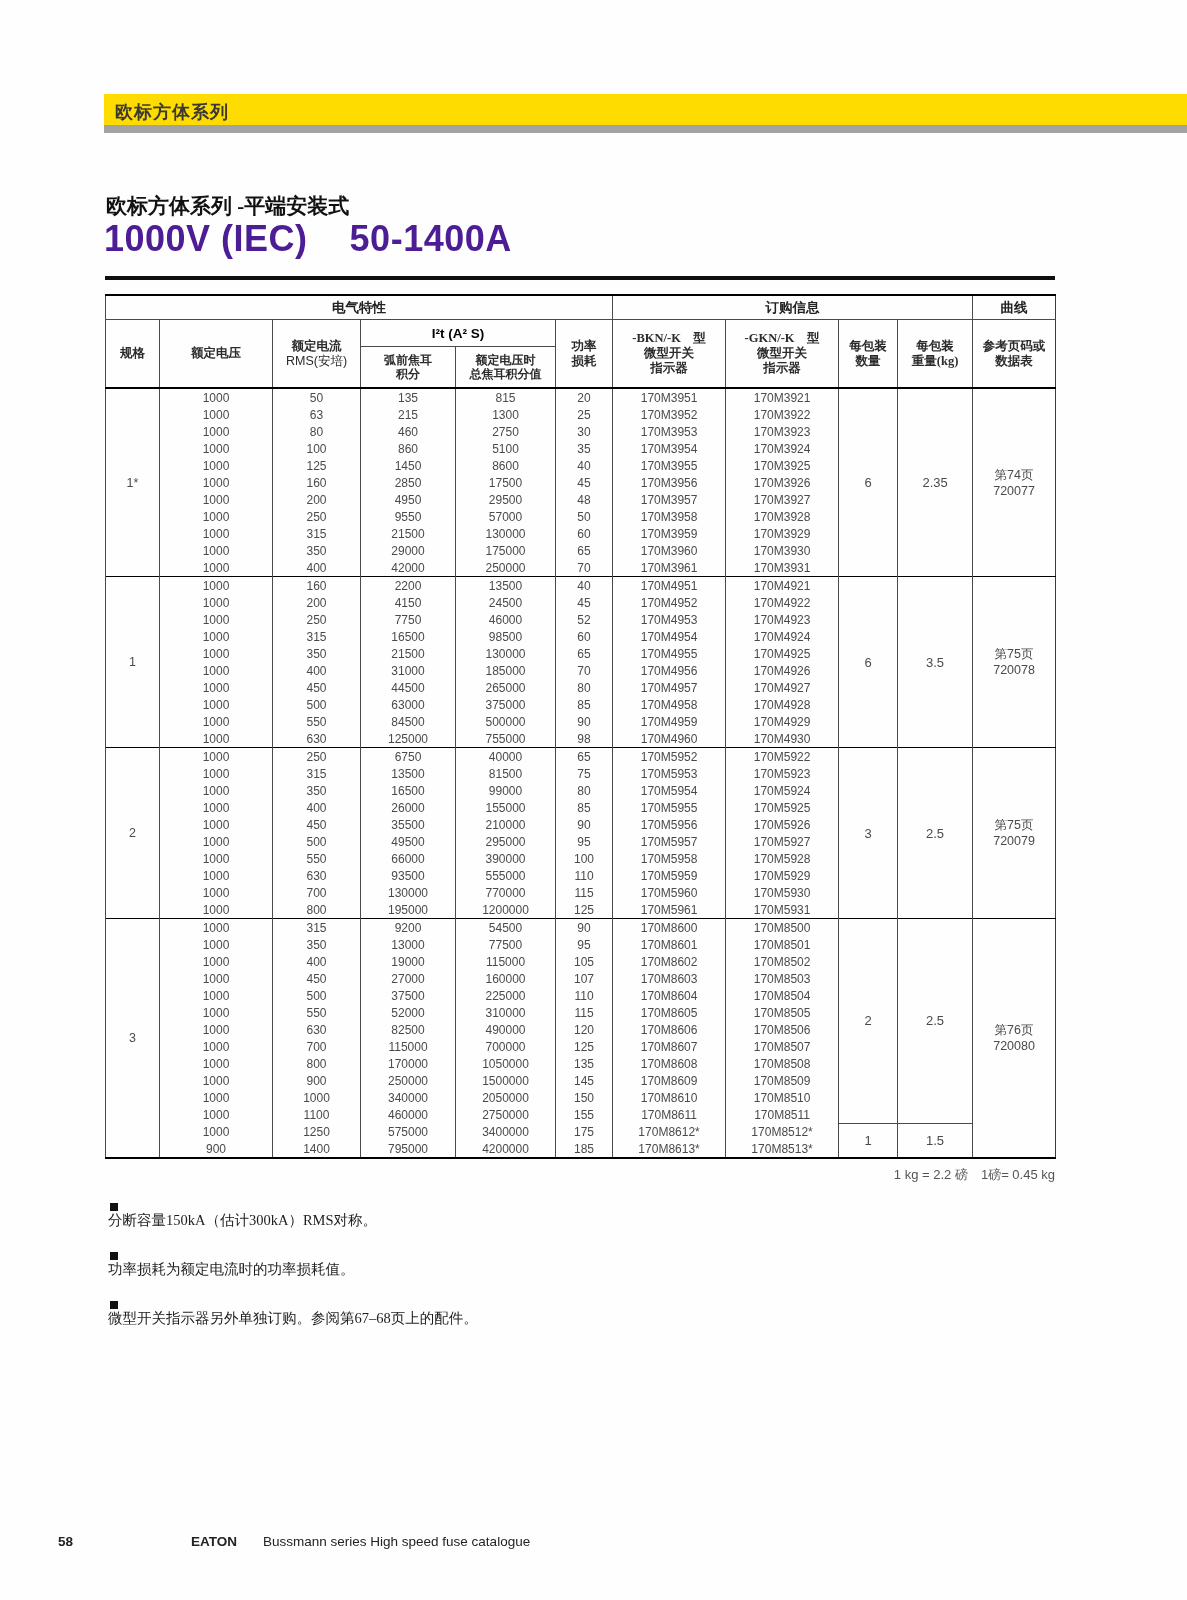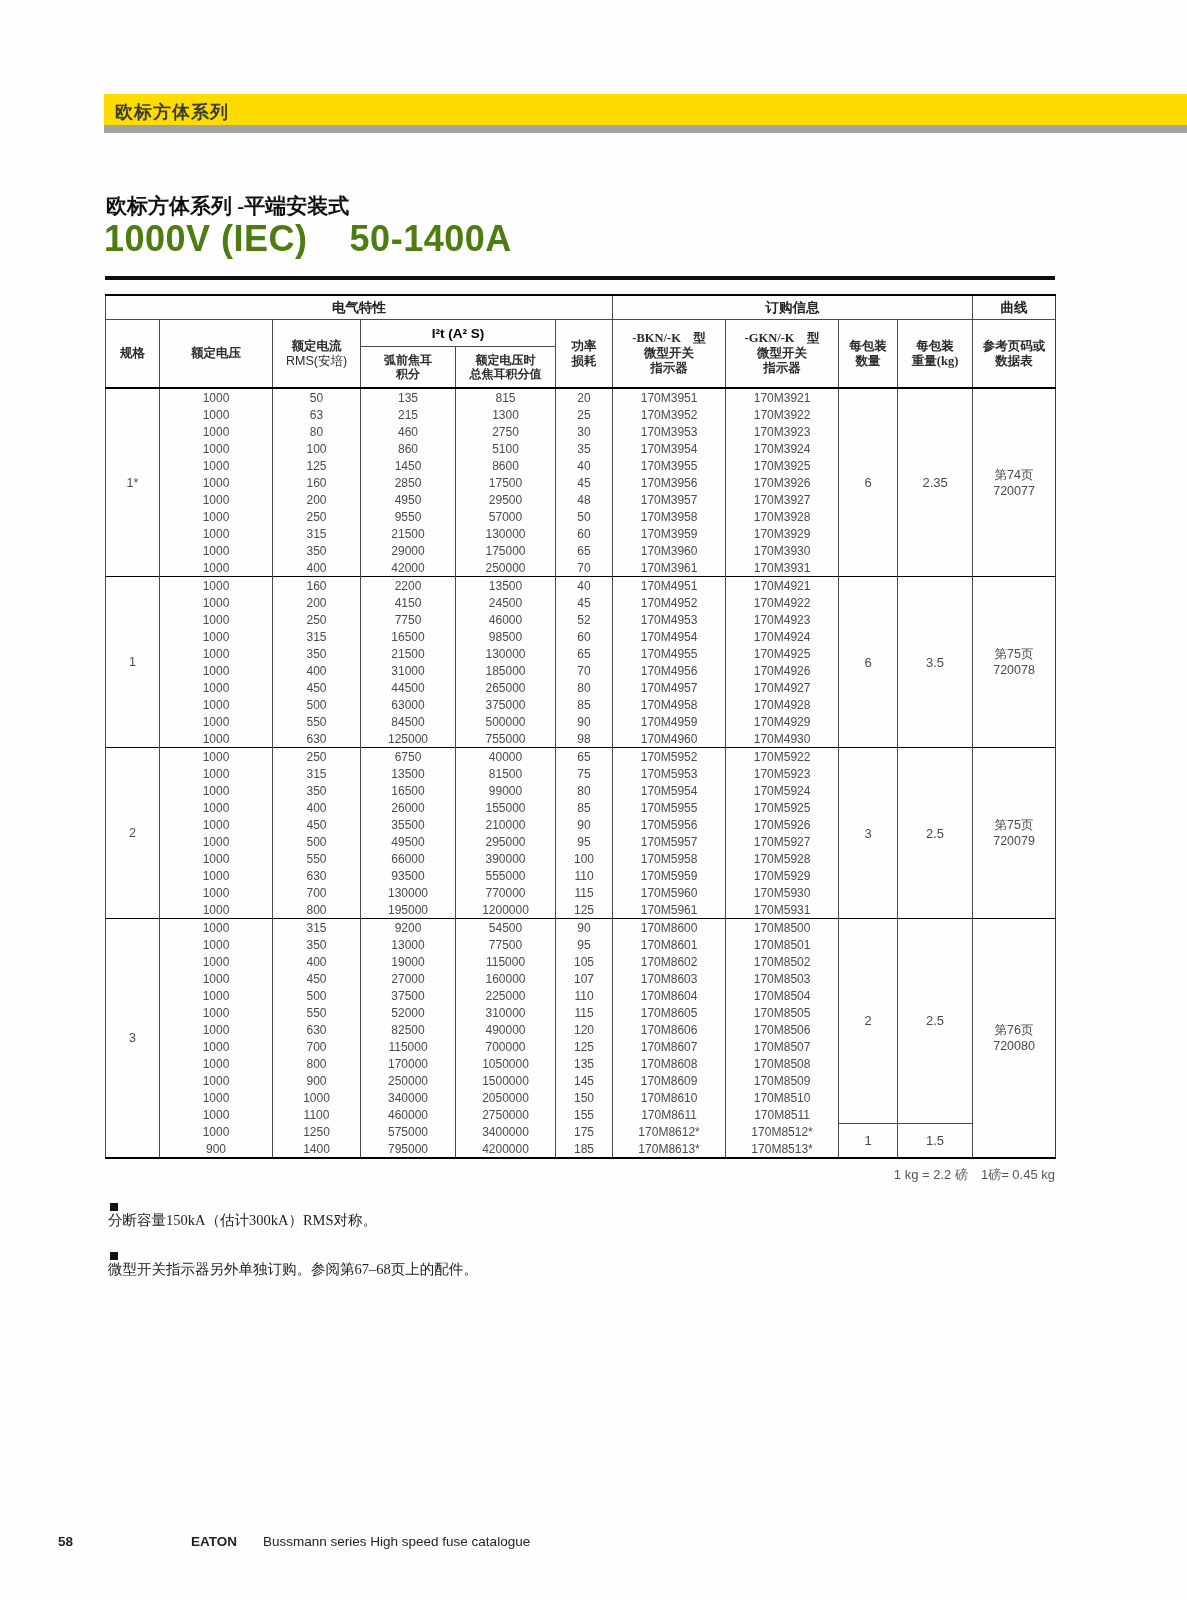--- a/index.html
+++ b/index.html
@@ -12,21 +12,21 @@
     display:flex; align-items:center; padding-left:11px; box-sizing:border-box;margin-top:36px;
   }
   .banner-title { font-size:18px; font-weight:bold; color:#3a3a33; letter-spacing:1px; }
   .graybar { position:absolute; left:104px; right:0; top:125px; height:8px; }
   .subtitle {
     position:absolute; left:106px; top:192px; font-family:"Liberation Serif", serif;
     font-size:21px; font-weight:bold; color:#111;
   }
   .page-title {
     position:absolute; left:104px; top:218px; font-size:36px; font-weight:900;
-    color:#4d7c0f; white-space:pre; letter-spacing:0.5px;
+    color:#4c1d95; white-space:pre; letter-spacing:0.5px;
   }
   .title-rule { position:absolute; left:105px; top:276px; width:950px; height:4px; }
 
   table.spec-table {
     position:absolute; left:105px; top:294px; width:950px;
     border-collapse:collapse; table-layout:fixed;
     border:1px solid #3c3c3c; border-top:2px solid #000; border-bottom:2.2px solid #000;
   }
   .spec-table th, .spec-table td {
     border-left:1px solid #4a4a4a; padding:0; margin:0;
@@ -555,20 +555,24 @@
 
   <div class="kg-note">1 kg = 2.2 磅　1磅= 0.45 kg</div>
 
   <ul class="footnotes">
     <li class="footnote-item">
       <span class="bullet"></span>
       <span>分断容量150kA（估计300kA）RMS对称。</span>
     </li>
     <li class="footnote-item">
       <span class="bullet"></span>
+      <span>功率损耗为额定电流时的功率损耗值。</span>
+    </li>
+    <li class="footnote-item">
+      <span class="bullet"></span>
       <span>微型开关指示器另外单独订购。参阅第67–68页上的配件。</span>
     </li>
   </ul>
 
   <div class="page-footer">
     <span class="page-number">58</span>
     <span class="brand">EATON</span>
     <span class="catalog-title">Bussmann series High speed fuse catalogue</span>
   </div>
 

